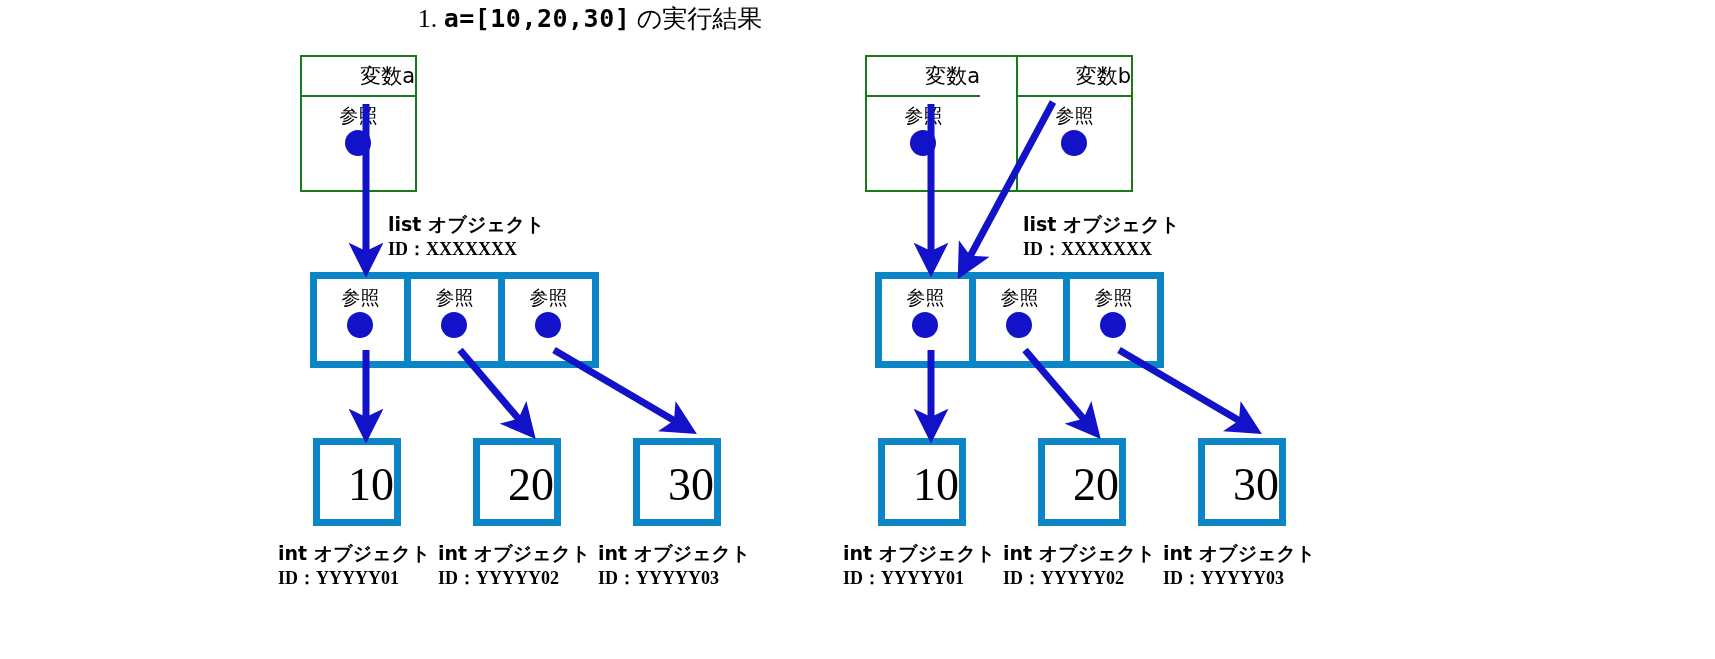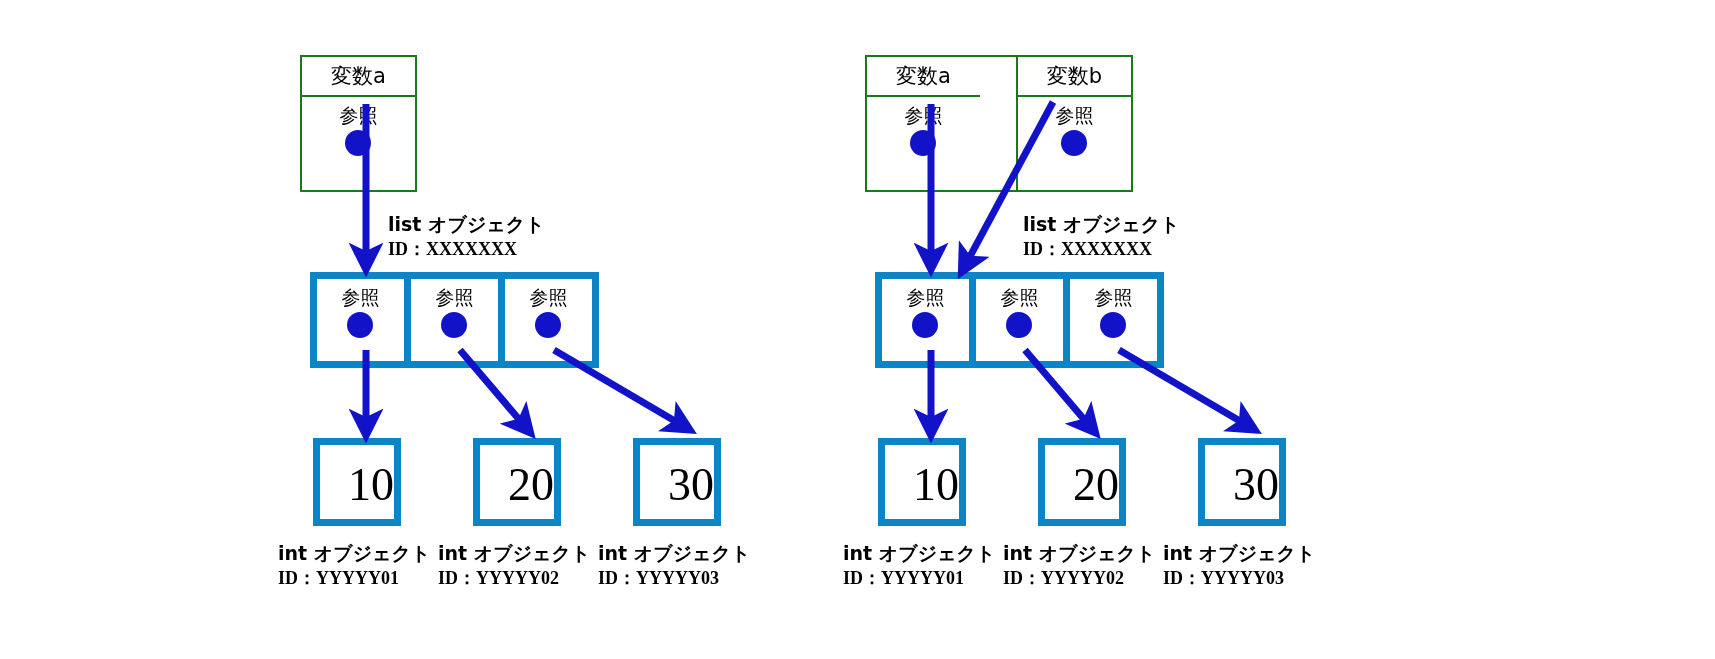--- a/index.html
+++ b/index.html
@@ -67,21 +67,21 @@
     display: flex;
     flex-direction: column;
   }
   .varcol + .varcol {
     border-left: 2px solid #1a7a1a;
     margin-left: 36px;
   }
   .varname {
     height: 38px;
     line-height: 38px;
-    text-align: center;
+    text-align: right;
     font-size: 21px;
     border-bottom: 2px solid #1a7a1a;
     font-family: "DejaVu Sans", "Liberation Sans", sans-serif;
   }
   .varref {
     height: 93px;
     position: relative;
   }
   .varref .lbl {
     position: absolute;
@@ -163,20 +163,25 @@
     overflow: visible;
   }
 </style>
 </head>
 <body>
 
 <div class="stage">
 
   <div class="panel" id="panel-left">
 
+    <div class="title">
+      <span class="num">1.</span>
+      <span class="code">a=[10,20,30]</span>
+      <span class="jp">の実行結果</span>
+    </div>
 
     <div class="vartable" style="left:90px; top:55px;">
       <div class="varcol">
         <div class="varname">変数a</div>
         <div class="varref">
           <div class="lbl">参照</div>
           <div class="dot" style="left:43px; top:33px;"></div>
         </div>
       </div>
     </div>

